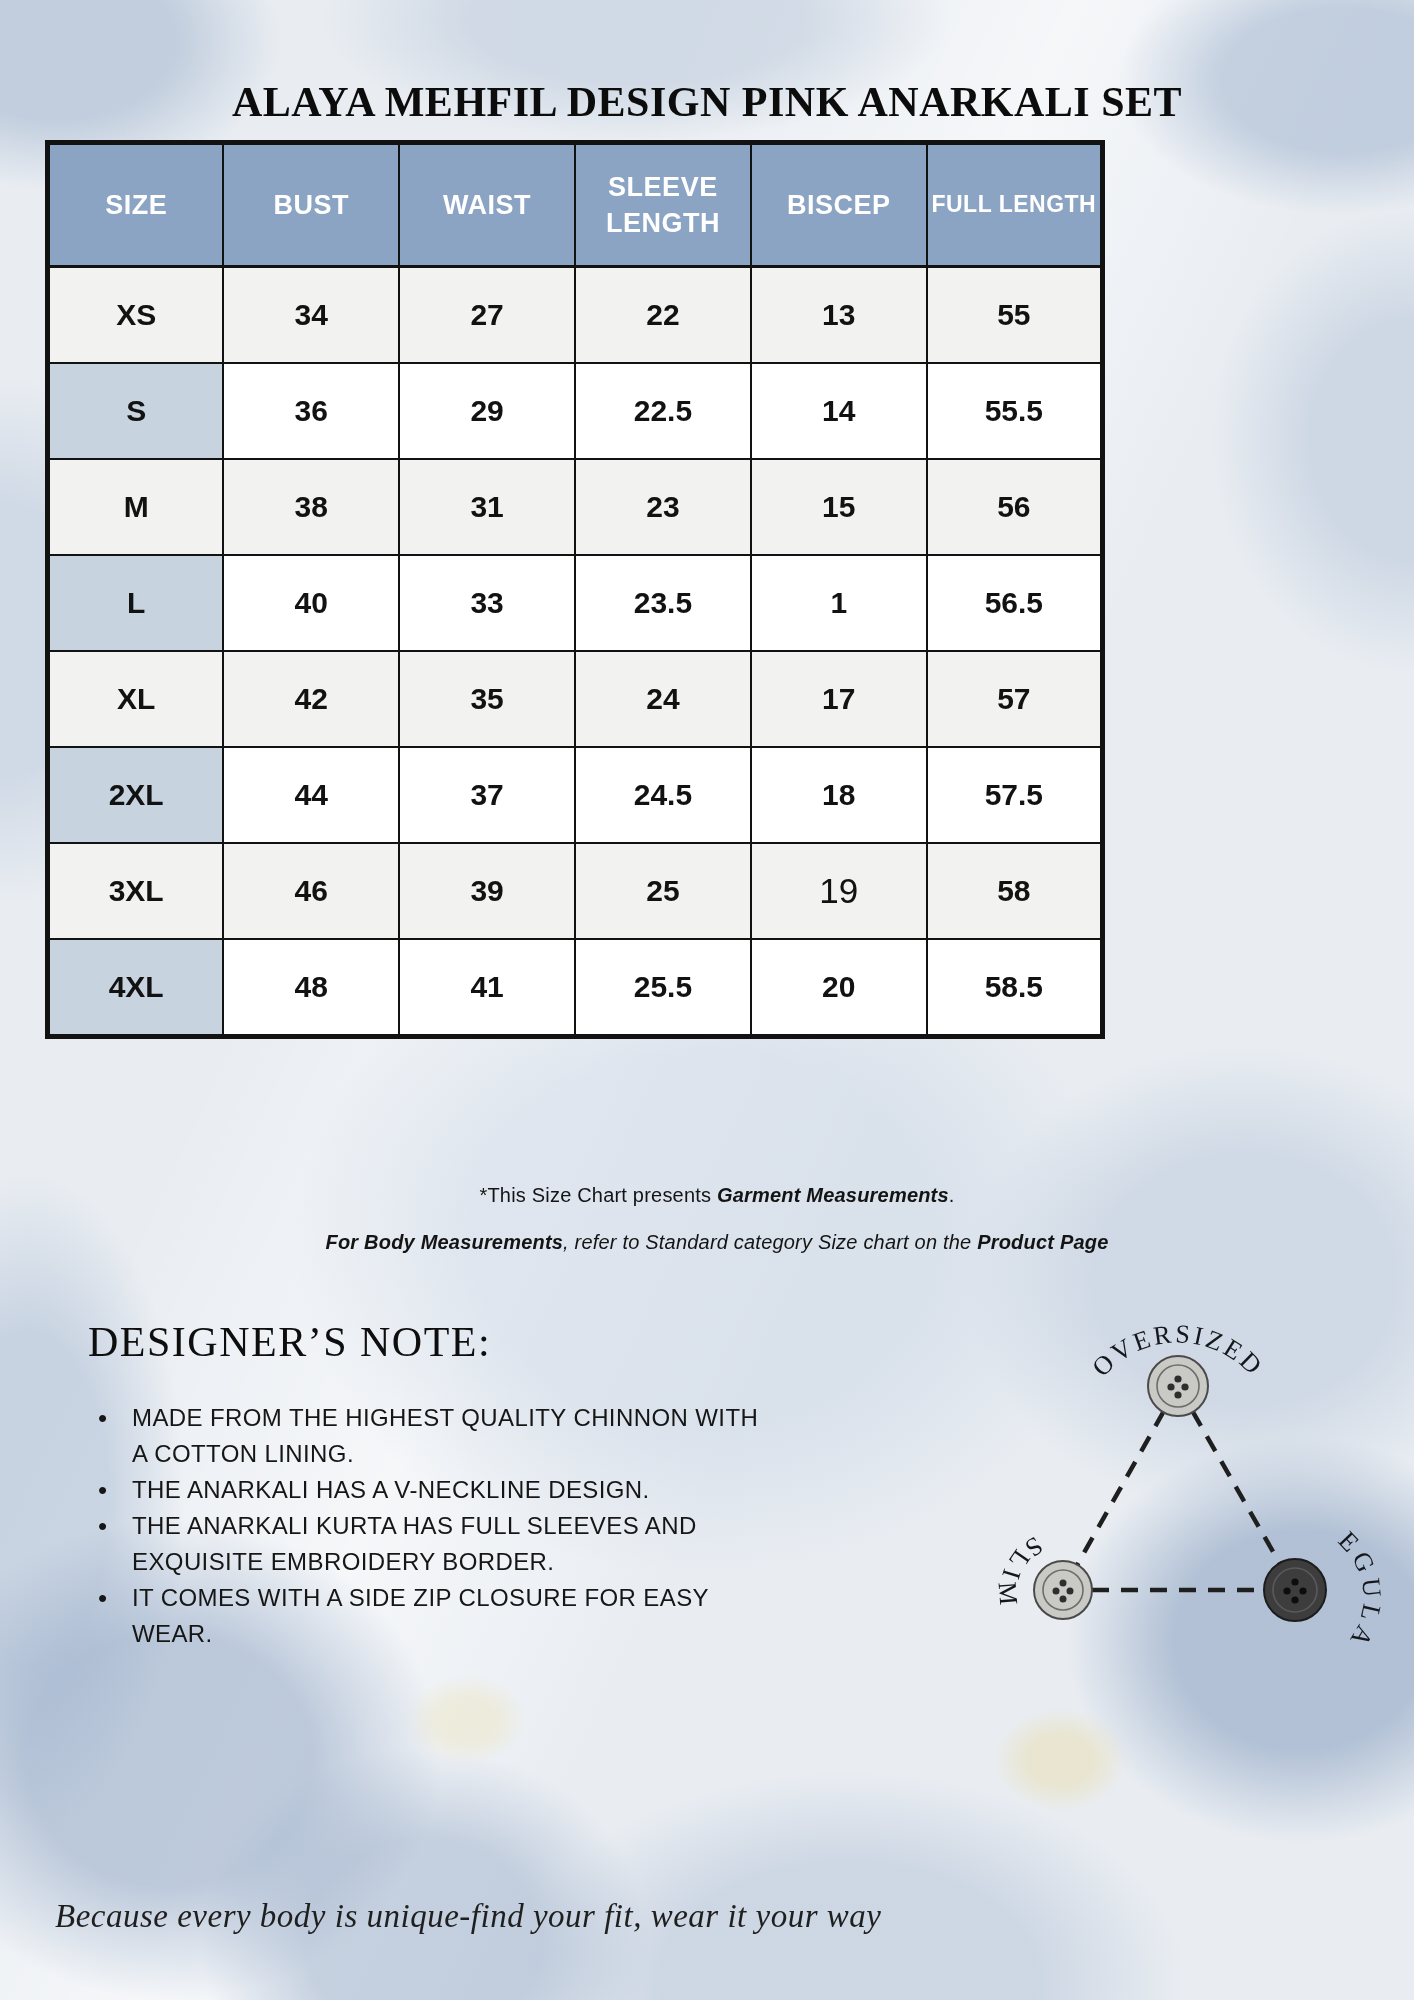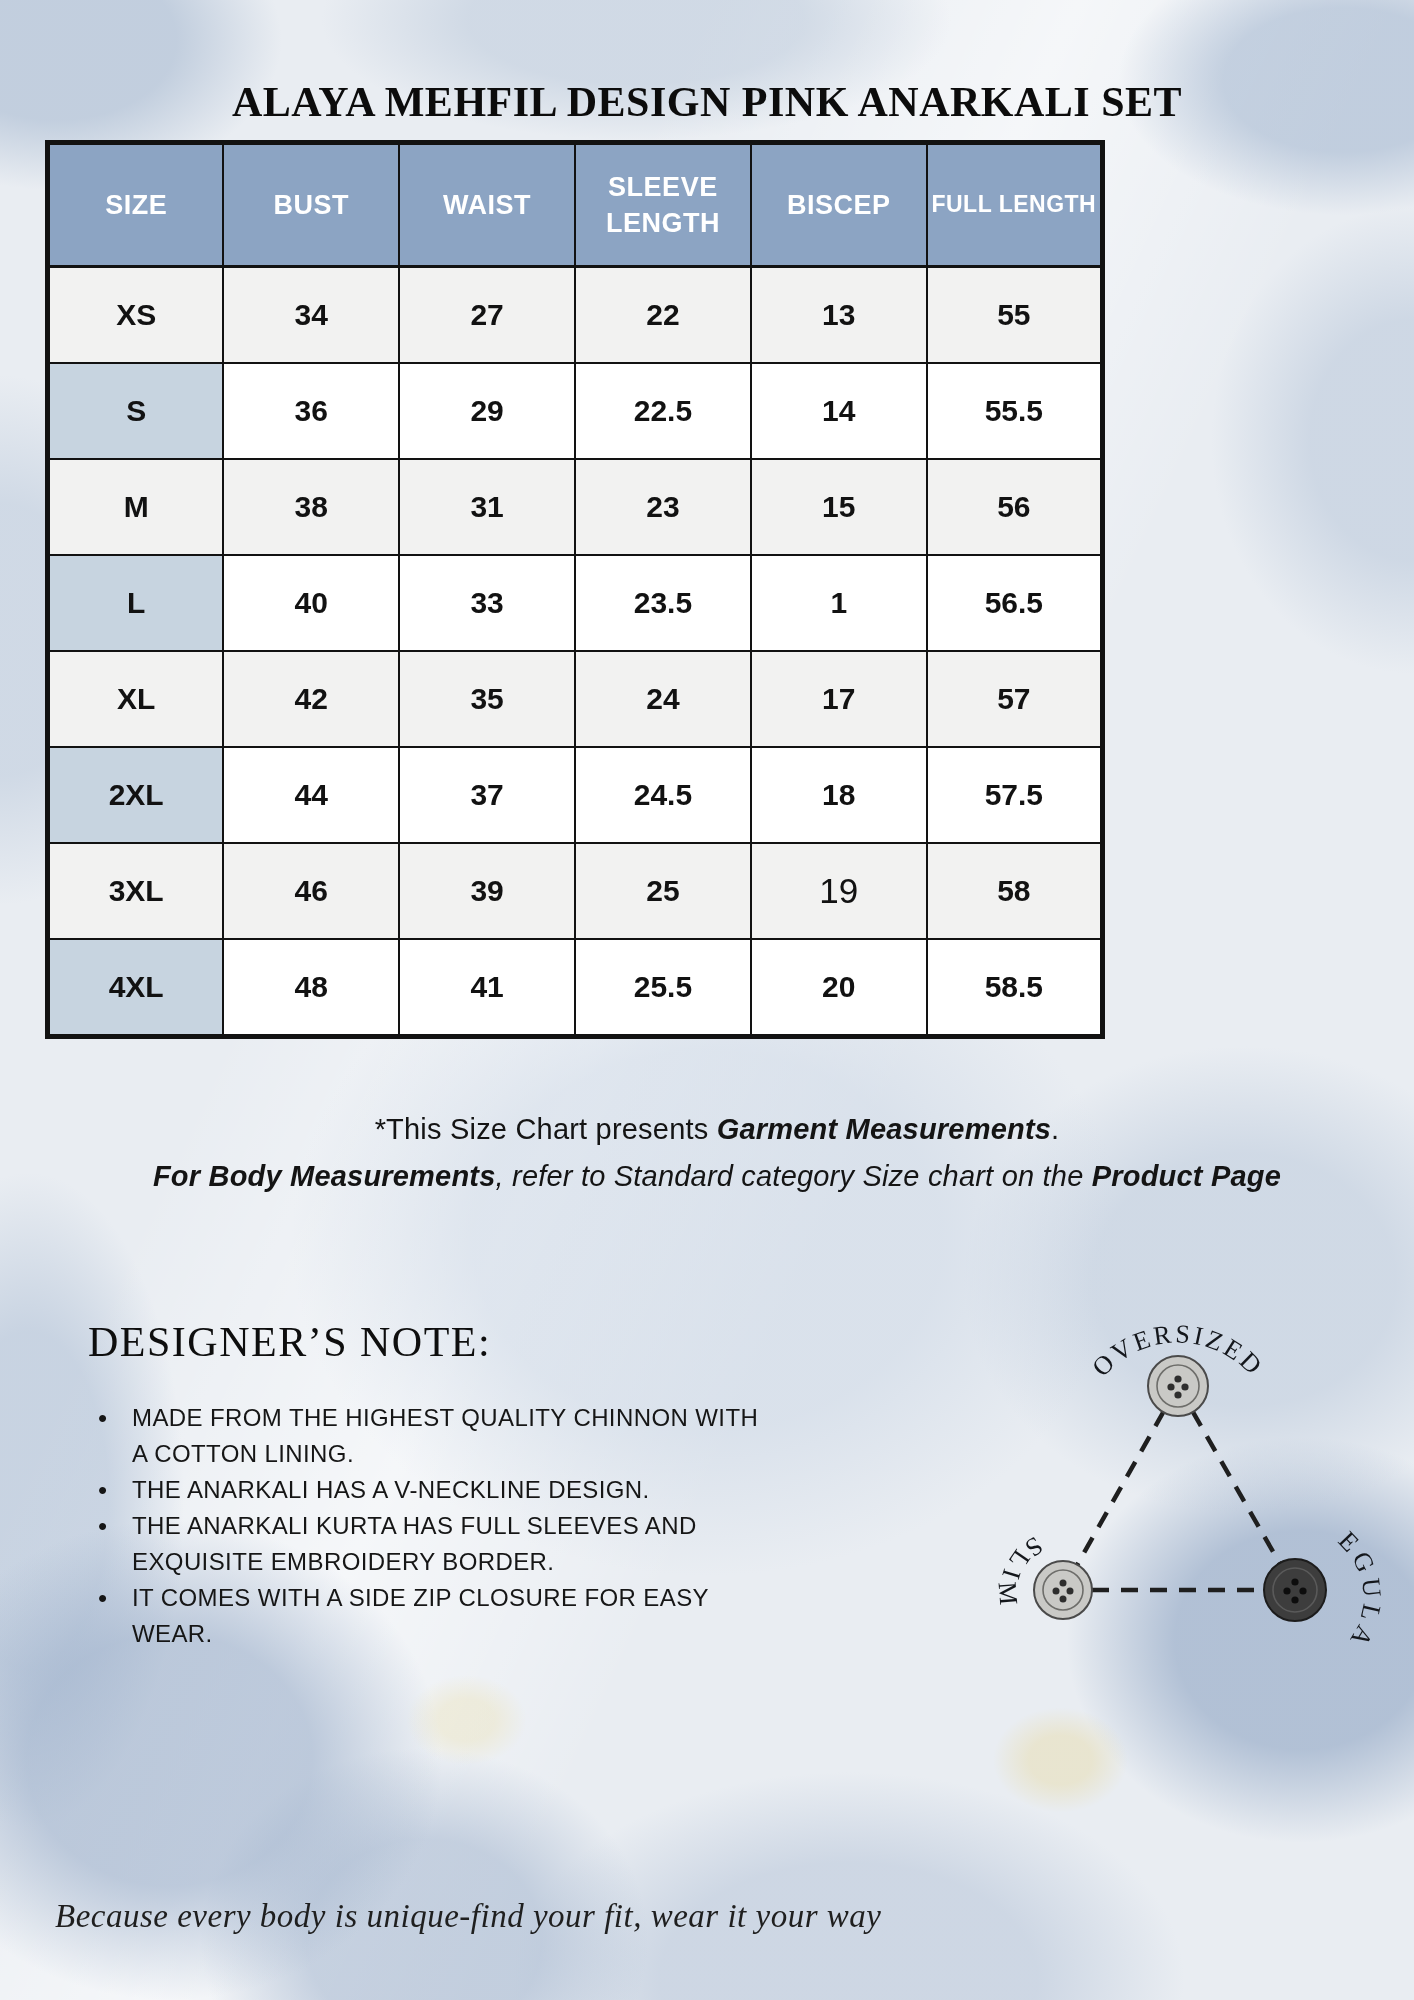--- a/index.html
+++ b/index.html
@@ -50,22 +50,22 @@
     height:92px;text-align:center;vertical-align:middle;
     font-weight:700;font-size:30px;color:#121212;
     border:2px solid #121212;background:#ffffff;
   }
   table.size-chart tbody tr:nth-child(odd) td{background:#f2f2f1;}
   table.size-chart tbody td:first-child{background:#c7d4e0;}
   table.size-chart td.thin{font-weight:400;font-size:35px;}
 
   
   .footnote{
-    position:absolute;top:1106px;left:0;right:0;text-align:center;
-    font-size:29px;line-height:47px;color:#141414;letter-spacing:.2px;padding-left:20px;
+    position:absolute;top:1172px;left:0;right:0;text-align:center;
+    font-size:20px;line-height:47px;color:#141414;letter-spacing:.2px;padding-left:20px;
   }
   .fn-bold{font-weight:700;font-style:italic;}
   .fn-italic{font-style:italic;}
 
   
   .designer-note{position:absolute;left:88px;top:1318px;width:710px;}
   .designer-note h2{
     margin:0;font-family:"Liberation Serif",serif;font-weight:500;
     font-size:42px;letter-spacing:1.5px;color:#0e0e0e;
   }

